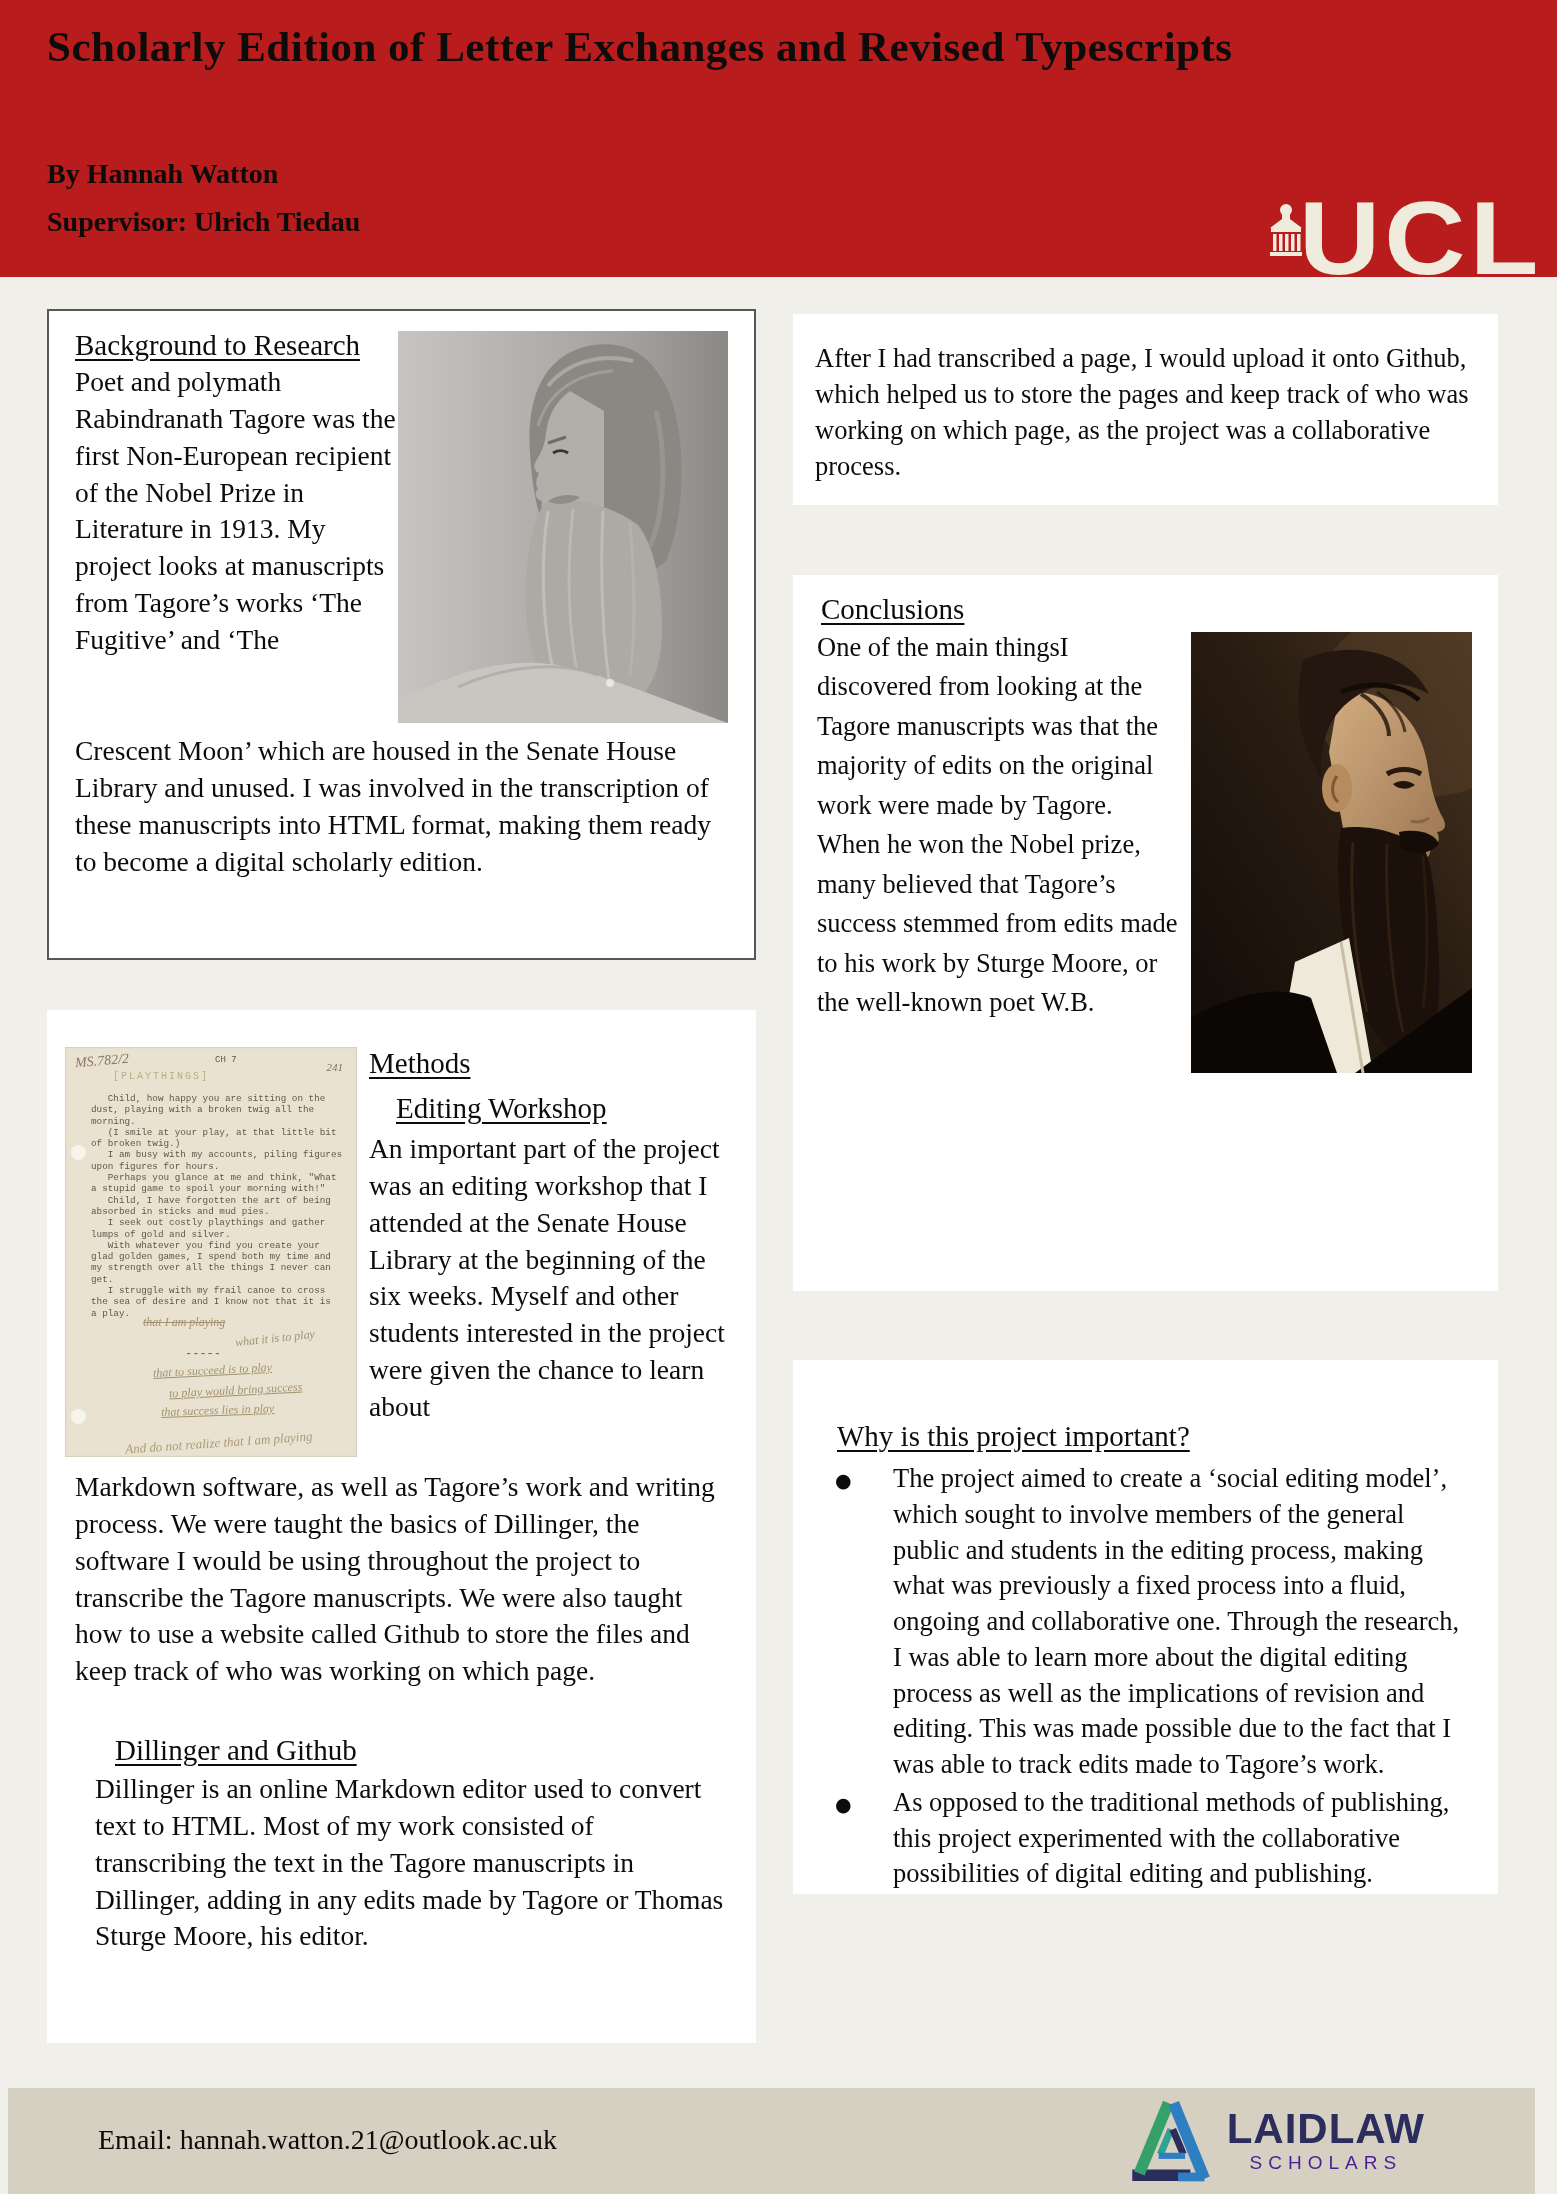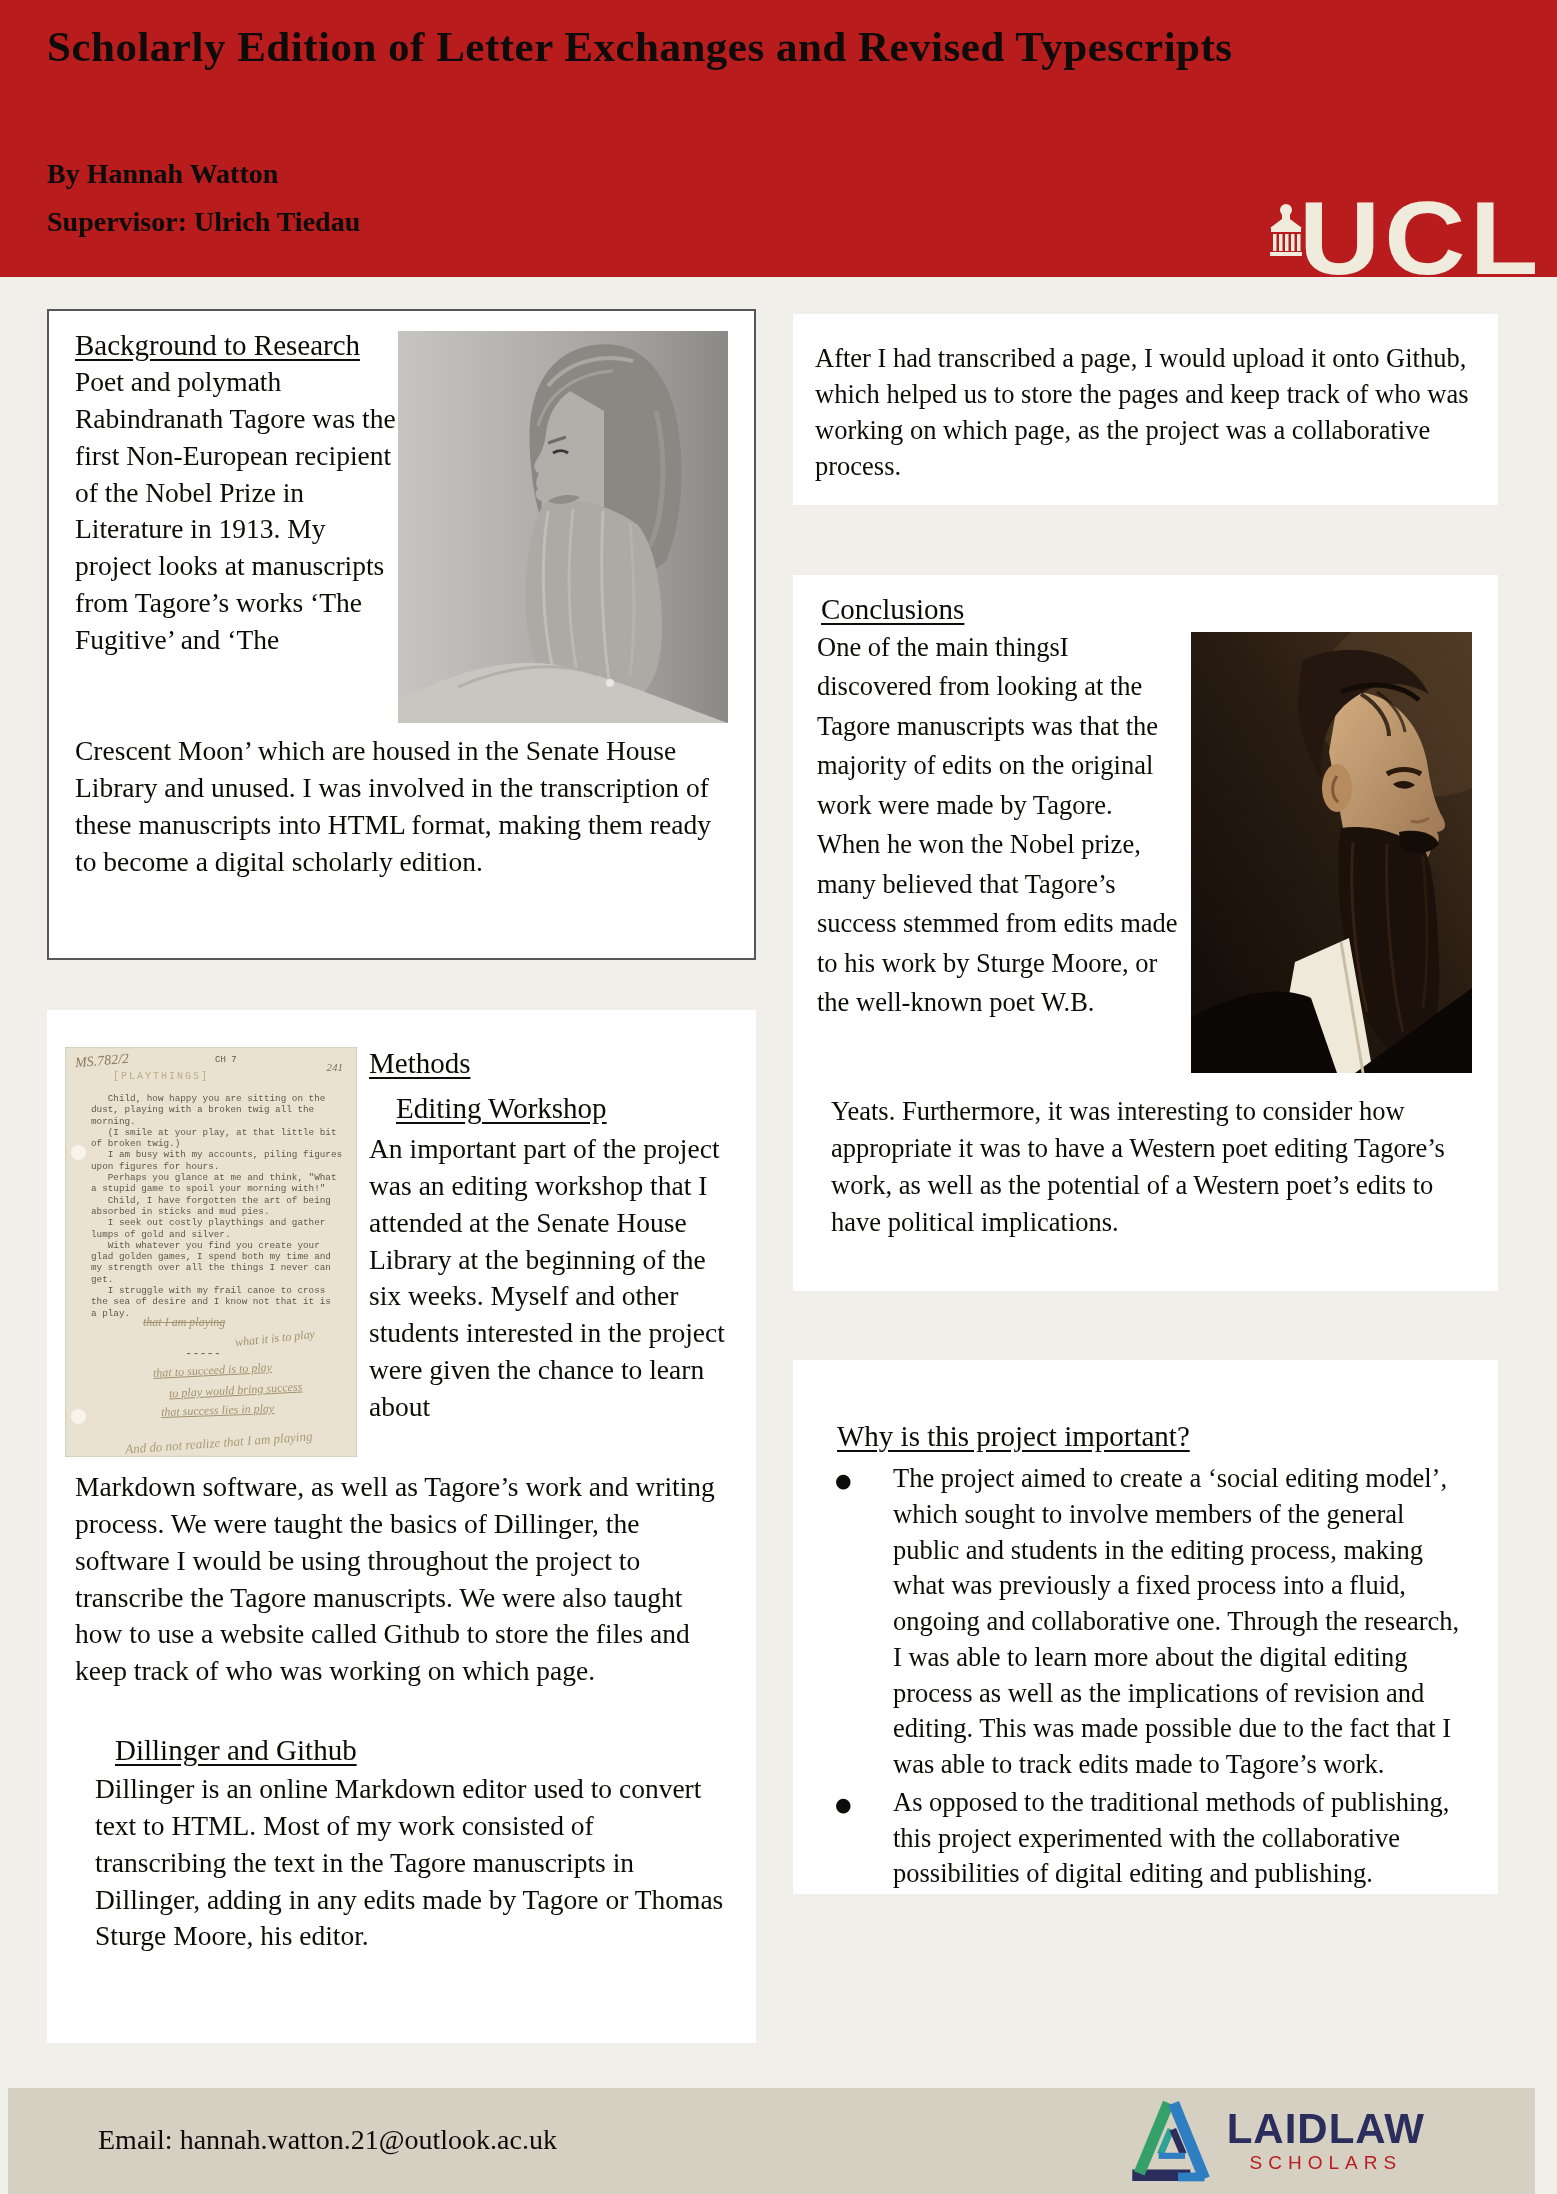--- a/index.html
+++ b/index.html
@@ -67,21 +67,21 @@
   #box-important h2 { margin:0 0 8px 8px; }
   .bullet-row { display:flex; margin-top:2px; }
   .blt { width:64px; flex:none; font-size:19px; padding:8px 0 0 6px; font-family:"DejaVu Sans", sans-serif; }
   .blt-text { flex:1; line-height:1.35; }
   
   #footer { position:absolute; left:8px; top:2088px; width:1527px; height:106px; background:#d6d0c2;text-align:center; }
   #email { position:absolute; left:90px; top:36px; font-size:28px; }
   #laidlaw { position:absolute; right:110px; top:8px; display:flex; align-items:center; }
   #laidlaw-text { margin-left:12px; font-family:"Liberation Sans", sans-serif; }
   #laidlaw-name { font-size:42px; font-weight:bold; color:#2b2d5c; letter-spacing:1px; line-height:1; }
-  #laidlaw-sub { font-size:19px; color:#b91c1c; letter-spacing:6px; margin-top:3px; line-height:1; }
+  #laidlaw-sub { font-size:19px; color:#4c1d95; letter-spacing:6px; margin-top:3px; line-height:1; }
 </style>
 </head>
 <body>
 
 <div id="poster">
 
   <div id="header">
     <div id="title">Scholarly Edition of Letter Exchanges and Revised Typescripts</div>
     <div id="byline">By Hannah Watton</div>
     <div id="supervisor">Supervisor: Ulrich Tiedau</div>
@@ -235,21 +235,20 @@
         <path d="M208,200 C228,196 244,202 248,212 C240,222 222,224 210,216 Z" fill="#140c07"></path>
         <path d="M162,210 C158,260 164,330 176,380" stroke="#3a2515" stroke-width="3" fill="none" opacity=".8"></path>
         <path d="M196,212 C194,270 200,350 212,400" stroke="#3a2515" stroke-width="3" fill="none" opacity=".7"></path>
         <path d="M232,224 C236,270 238,330 232,376" stroke="#30200f" stroke-width="3" fill="none" opacity=".7"></path>
         <polygon points="104,330 158,306 182,441 84,441" fill="#efe9da"></polygon>
         <path d="M0,441 L0,386 C40,362 86,352 120,366 L146,441 Z" fill="#0b0704"></path>
         <path d="M164,441 L281,356 L281,441 Z" fill="#0b0704"></path>
         <path d="M150,310 L172,441" stroke="#c9bda6" stroke-width="3" fill="none"></path>
       </svg>
     </div>
-    <p id="conclusions-below">Yeats. Furthermore, it was interesting to consider how appropriate it was to have a Western poet editing Tagore’s work, as well as the potential of a Western poet’s edits to have political implications.</p>
   </div>
 
   <div id="box-important" class="whitebox">
     <h2 class="sec">Why is this project important?</h2>
     <div class="bullet-row">
       <span class="blt">●</span>
       <p class="blt-text"> The project aimed to create a ‘social editing model’, which sought to involve members of the general public and students in the editing process, making what was previously a fixed process into a fluid, ongoing and collaborative one. Through the research, I was able to learn more about the digital editing process as well as the implications of revision and editing. This was made possible due to the fact that I was able to track edits made to Tagore’s work.</p>
     </div>
     <div class="bullet-row">
       <span class="blt">●</span>

